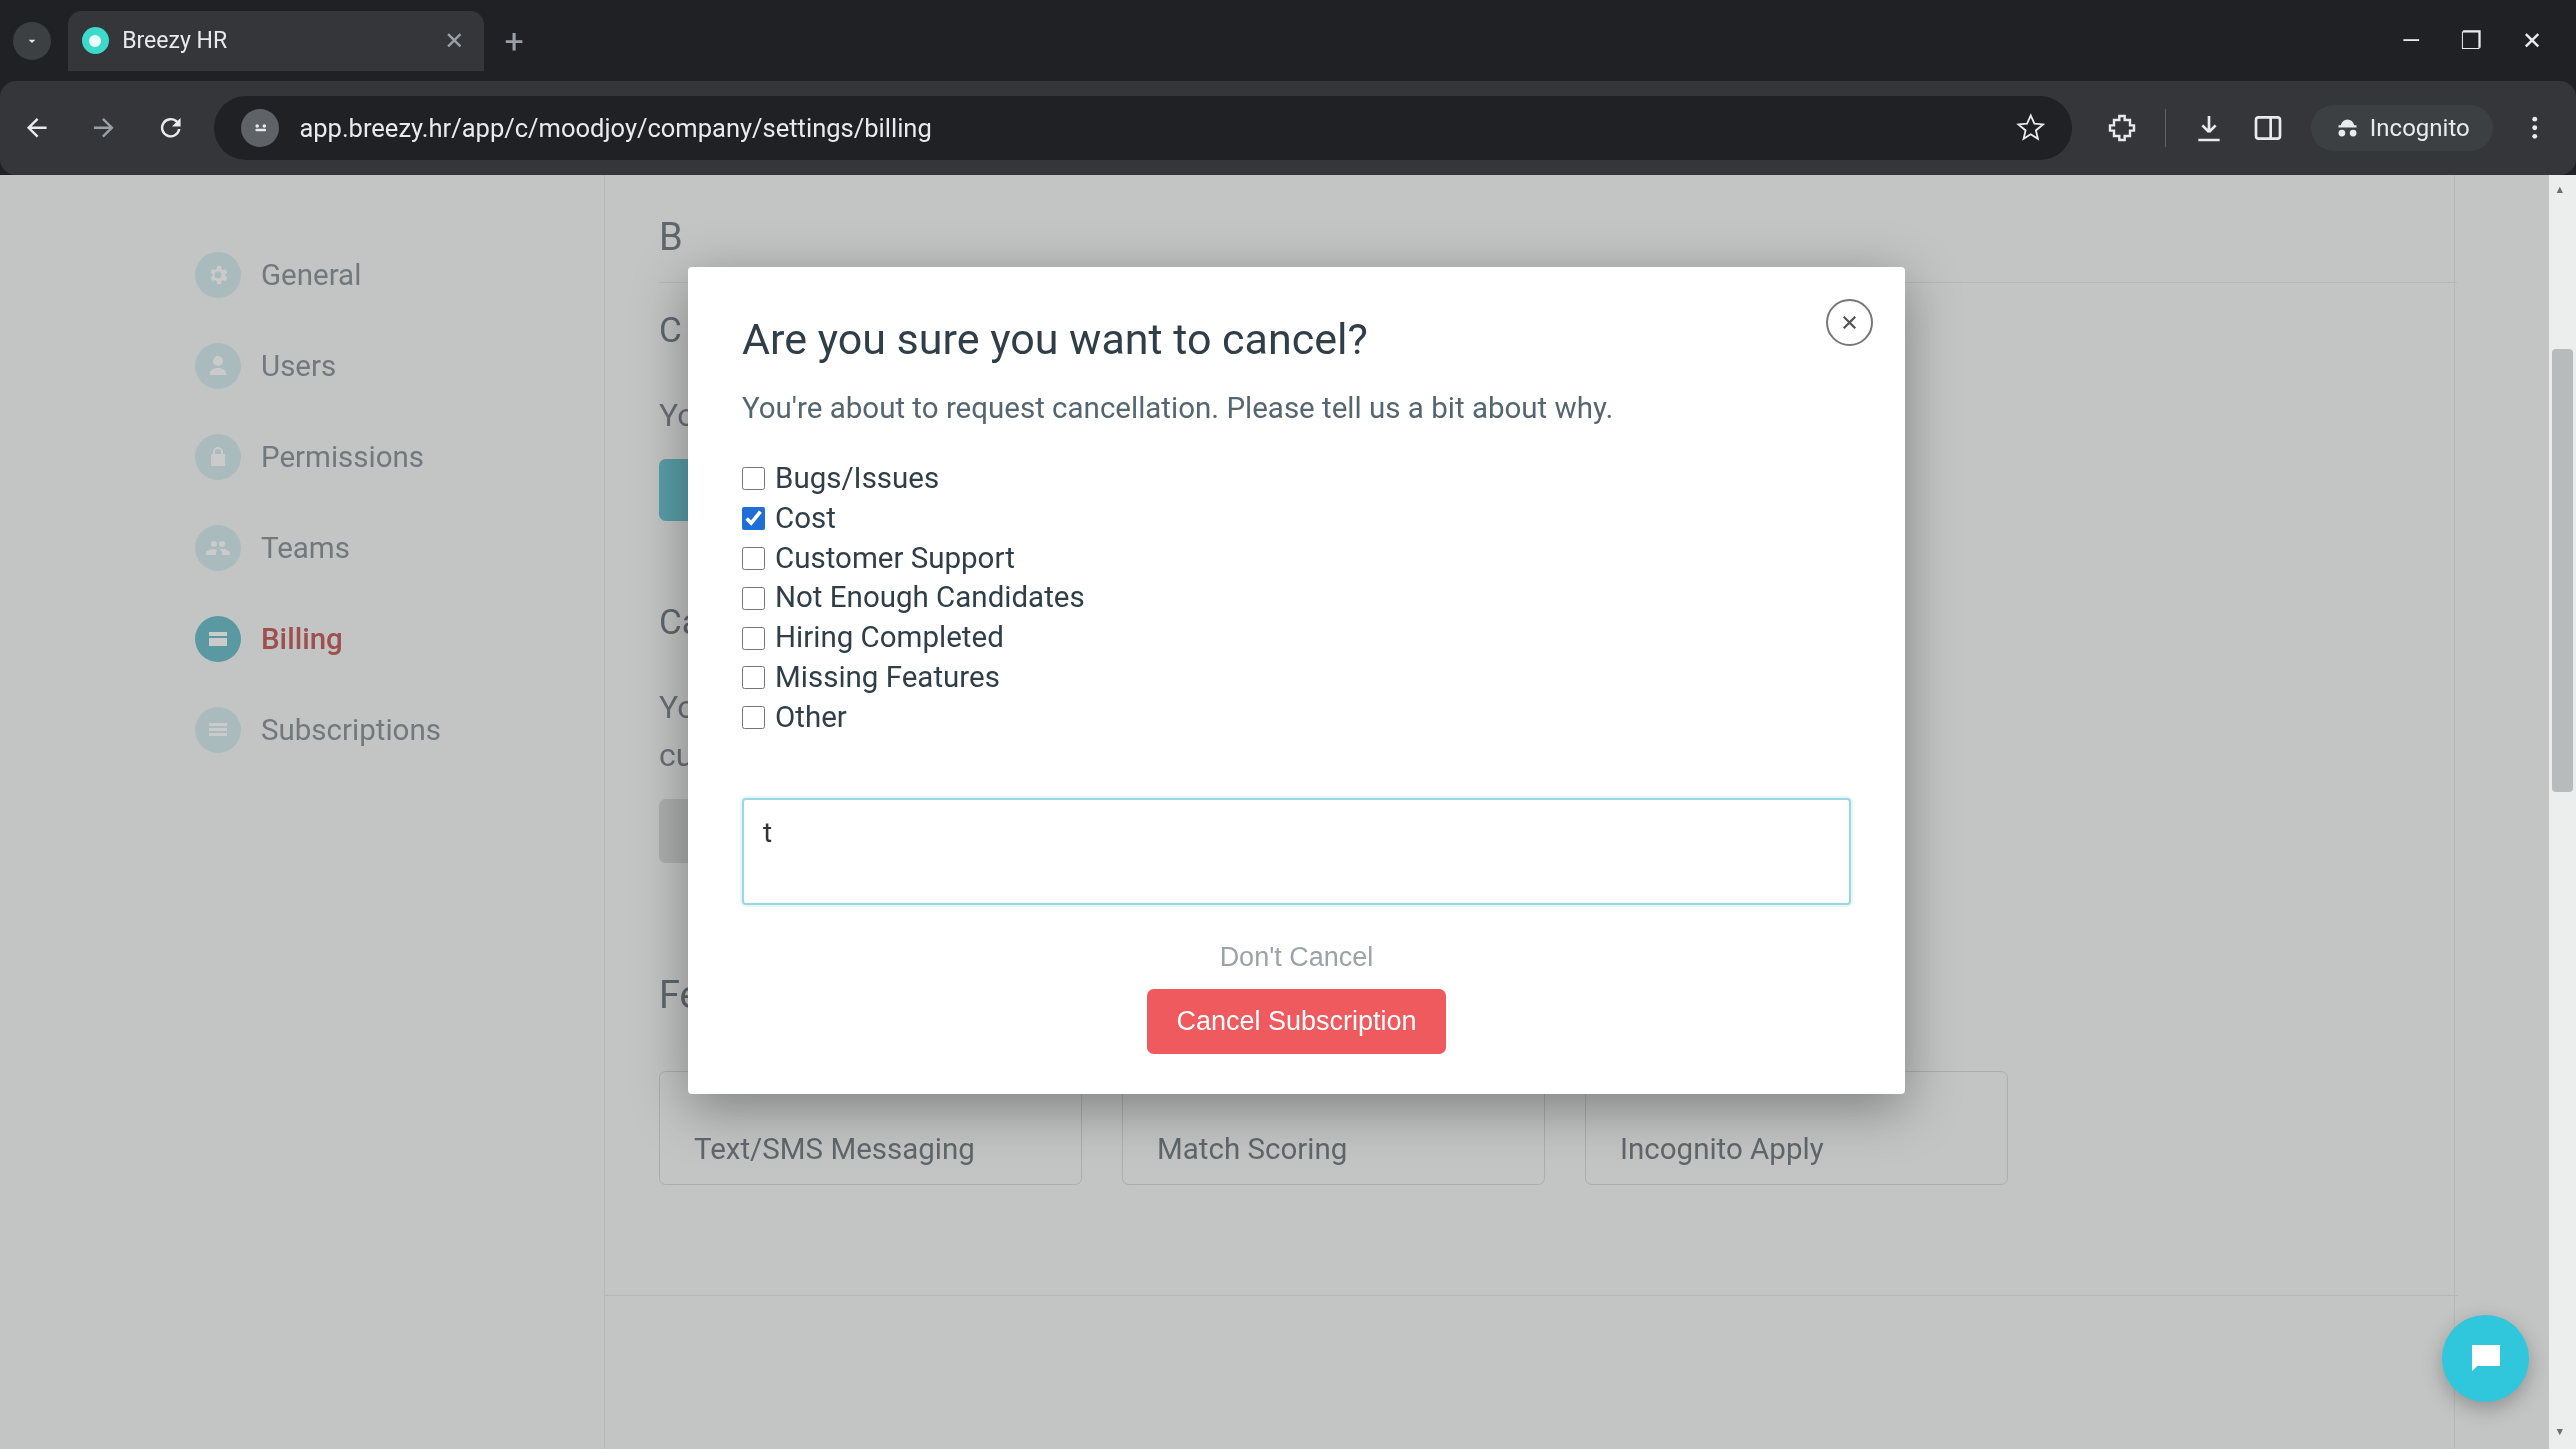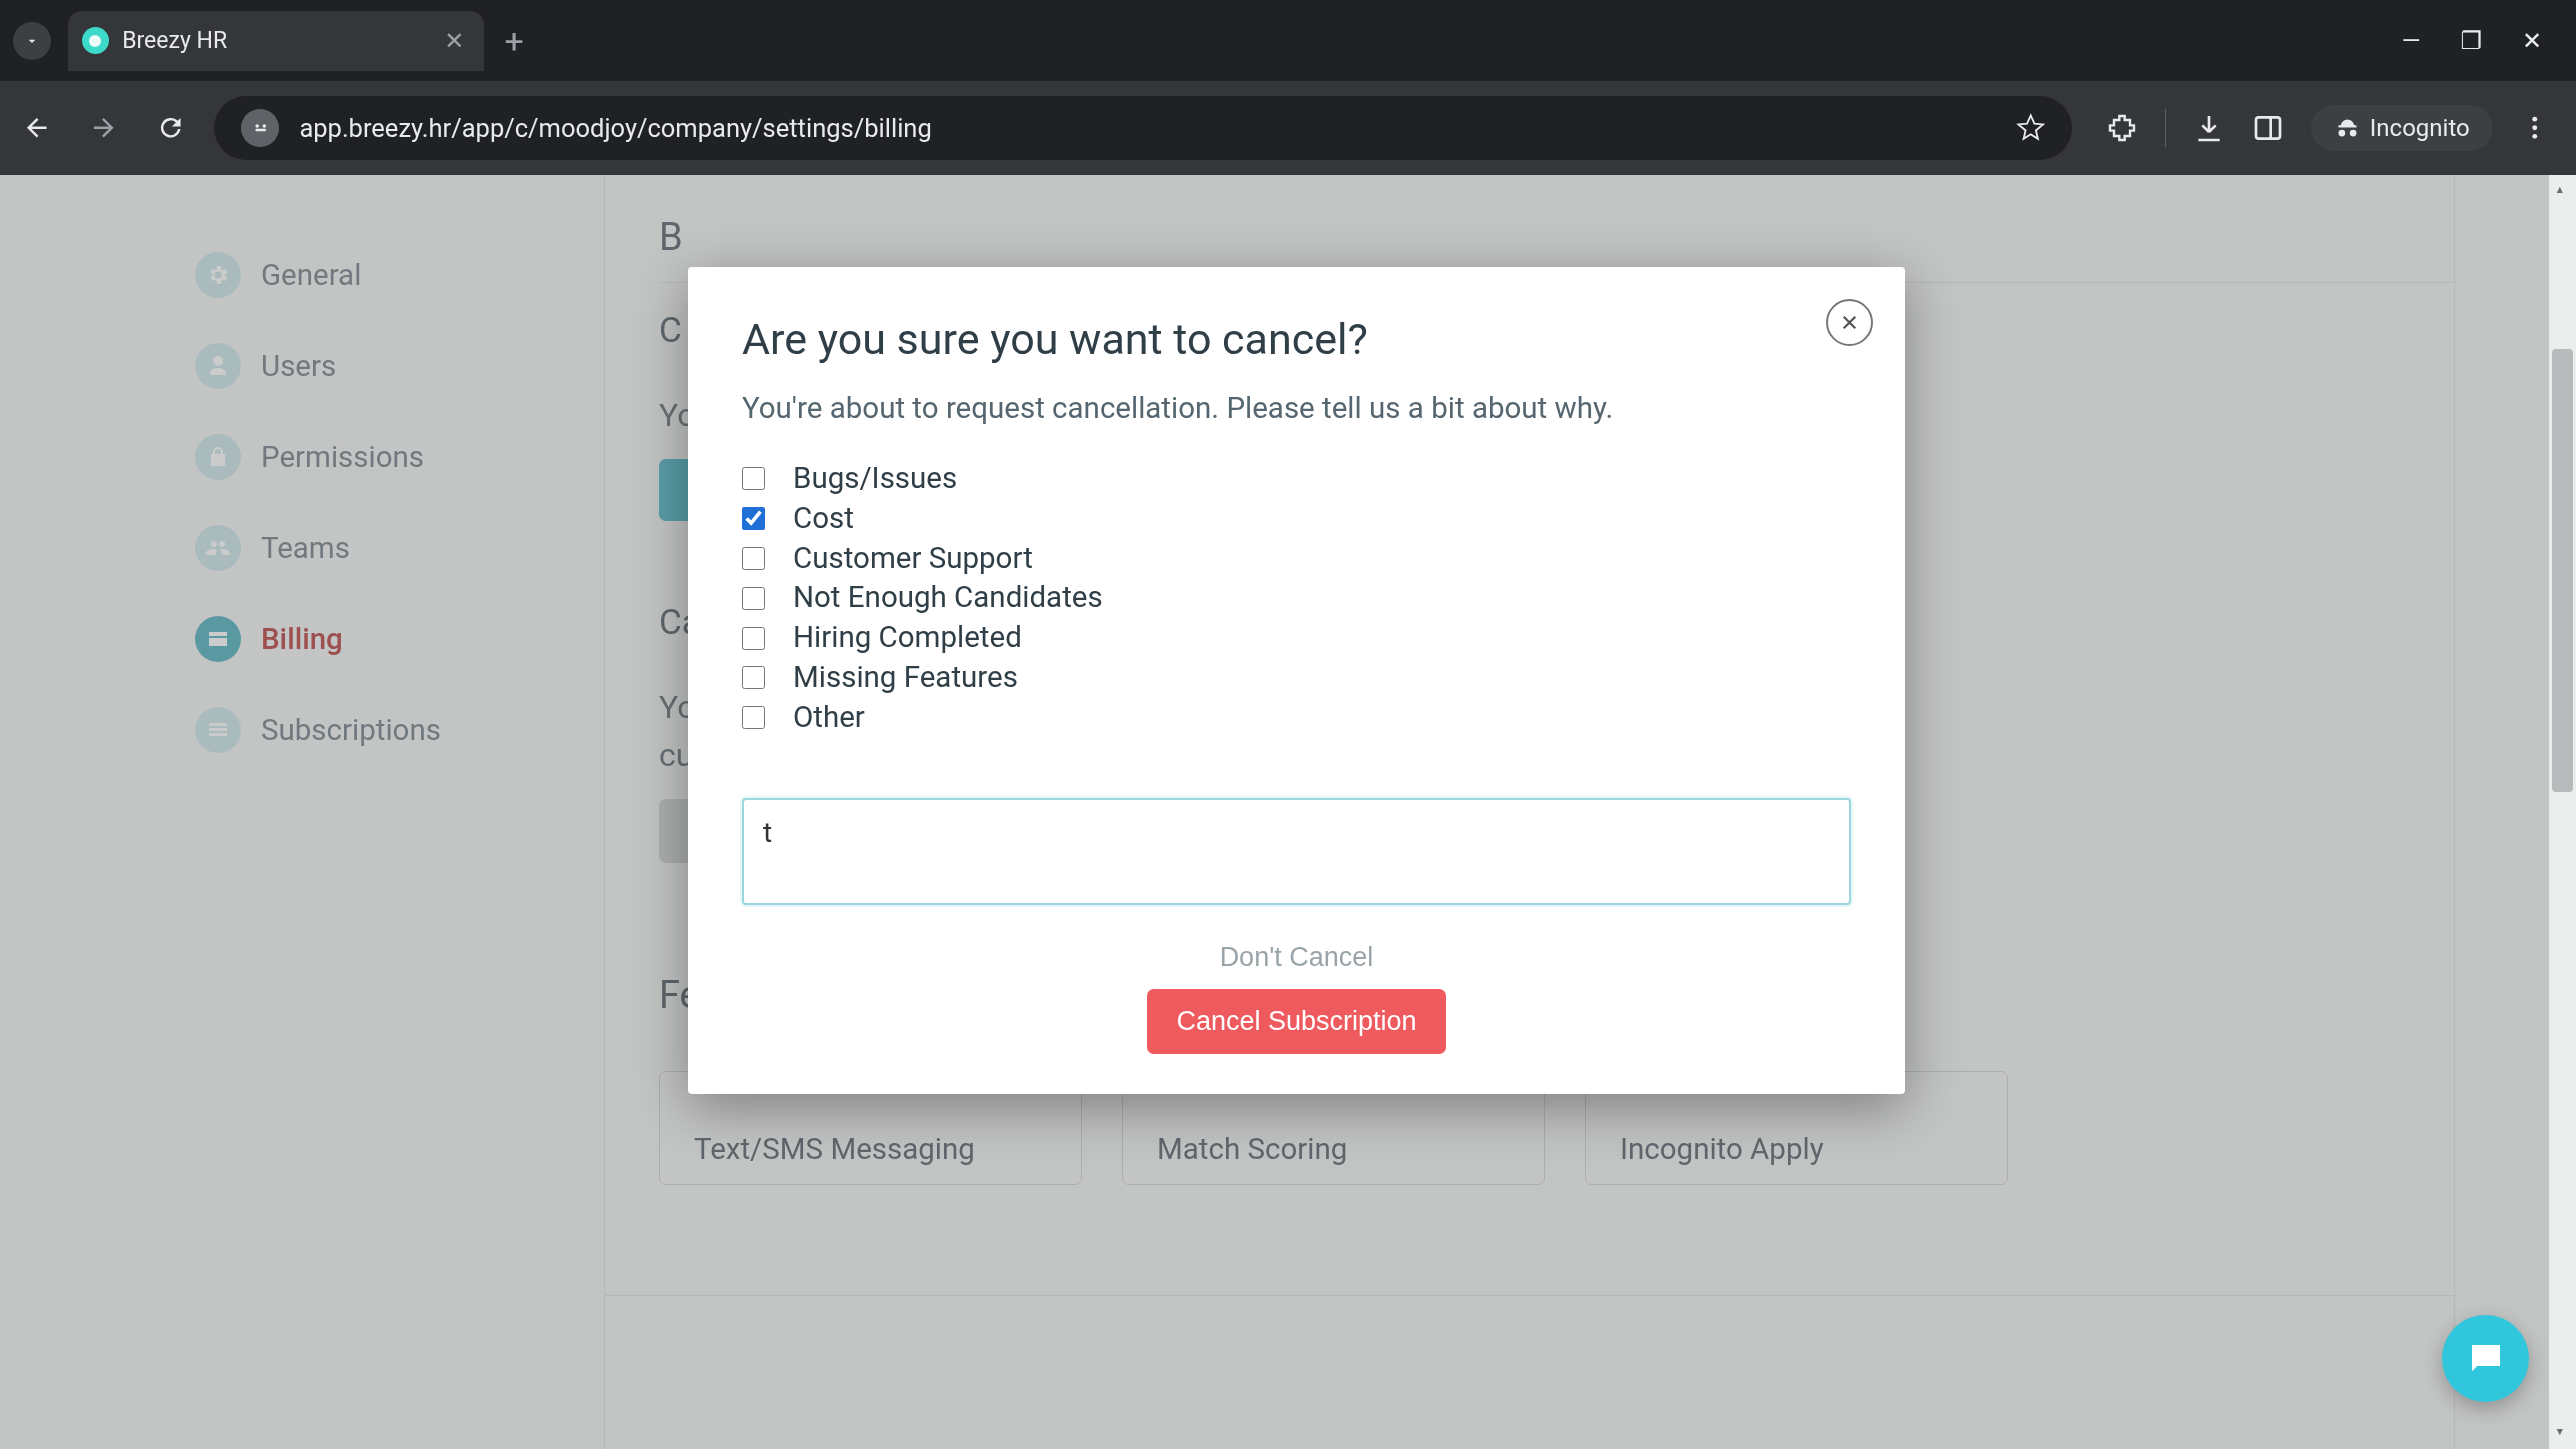--- a/index.html
+++ b/index.html
@@ -11,21 +11,21 @@
   .tab-strip { height: 81px; display: flex; align-items: center; padding-left: 13.4px; background: #202124; position: relative; }
   .tab-menu-btn { width: 38px; height: 38px; border-radius: 50%; background: #3c4043; display: flex; align-items: center; justify-content: center; color: #e8eaed; }
   .tab-menu-btn svg { width: 16px; height: 16px; }
   .tab { height: 60px; margin-left: 17px; background: #35363a; border-radius: 13.4px 13.4px 0 0; display: flex; align-items: center; padding: 0 20px 0 13.4px; min-width: 416px; color: #e8eaed; font-size: 23px; position: relative; }
   .tab-favicon { width: 27px; height: 27px; border-radius: 50%; background: #3dd9c9; margin-right: 13.4px; display:flex; align-items:center; justify-content:center; }
   .tab-close { margin-left: auto; color: #9aa0a6; font-size: 24px; padding-left: 27px; }
   .new-tab-btn { margin-left: 20px; color: #9aa0a6; font-size: 34px; }
   .window-controls { margin-left: auto; display: flex; gap: 40px; padding-right: 34px; color: #e8eaed; }
   .window-controls span { font-size: 24px; }
 
-  .toolbar { height: 94px; background: #35363a; display: flex; align-items: center; padding: 0 13.4px; gap: 20px; }
+  .toolbar { height: 94px; background: #35363a; display: flex; align-items: center; padding: 0 13.4px; gap: 20px; border-radius: 16px; }
   .nav-btn { width: 47px; height: 47px; display: flex; align-items: center; justify-content: center; color: #9aa0a6; }
   .nav-btn.enabled { color: #e8eaed; }
   .nav-btn svg { width: 29.5px; height: 29.5px; }
   .omnibox { flex: 1; height: 64px; background: #202124; border-radius: 32px; display: flex; align-items: center; padding: 0 27px; color: #e8eaed; font-size: 25.5px; gap: 20px; }
   .site-chip { width: 38px; height: 38px; border-radius: 50%; background: #5f6368; display:flex; align-items:center; justify-content:center; }
   .omnibox-url { flex: 1; white-space: nowrap; overflow: hidden; }
   .toolbar-right { display: flex; align-items: center; gap: 27px; padding: 0 13.4px; color: #e8eaed; }
   .toolbar-right .sep { width: 1.3px; height: 38px; background: #5f6368; }
   .incognito-badge { display: flex; align-items: center; gap: 9px; background: #3c4043; border-radius: 32px; padding: 9.4px 23px; font-size: 24px; }
 
@@ -54,21 +54,21 @@
   .bottom-strip { position:absolute; left:-1.3px; right:0; top: 1120px; height: 174px; border: 1.3px solid #d9dcdd; border-right:none; width: 1854px; }
 
   
   .bg-dim { position:absolute; inset:0; background: rgba(140,140,140,0.45); pointer-events:none; }
 
   
   .modal { position: absolute; left: 688px; top: 60px; width: 1217px; background: #fff; border-radius: 4px; box-shadow: 0 13.4px 54px rgba(0,0,0,0.35); padding: 47px 54px 40px; margin-top: 32px; }
   .modal-close { position: absolute; top: 32px; right: 32px; width: 47px; height: 47px; border: 2px solid #777; border-radius: 50%; display:flex; align-items:center; justify-content:center; color:#555; font-size:25.5px; }
   .modal h2 { font-size: 43px; font-weight: 400; color: #2f3e47; margin-bottom: 27px; }
   .modal-sub { font-size: 29.5px; color: #556670; margin-bottom: 34px; }
-  .check-row { display: flex; align-items: center; gap: 28px; font-size: 29.5px; color: #2f3e47; line-height: 1.35; }
+  .check-row { display: flex; align-items: center; gap: 10px; font-size: 29.5px; color: #2f3e47; line-height: 1.35; }
   .check-row input[type=checkbox] { width: 23px; height: 23px; accent-color: #1f6fd6; }
   .modal-textarea { width: 100%; height: 107px; margin-top: 60px; border: 2px solid #9cd6df; border-radius: 4px; outline: none; padding: 16px 19px; font-size: 28px; color:#333; resize: none; box-shadow: 0 0 0 2px rgba(80,200,220,0.15); font-family: inherit; }
   .modal-actions { display: flex; justify-content: flex-end; align-items: center; gap: 16px; margin-top: 34px; flex-direction: column; }
   .btn-ghost { color: #9aa3a8; font-size: 27px; background: none; border: none; }
   .btn-danger { background: #ef5a5f; color: #fff; font-size: 27px; border: none; border-radius: 6.7px; padding: 17.4px 29.5px; }
 
   
   .chat-fab { position: absolute; right: 47px; bottom: 47px; width: 87px; height: 87px; border-radius: 50%; background: #30c6dc; display:flex; align-items:center; justify-content:center; color:#fff; box-shadow: 0 6.7px 20px rgba(0,0,0,0.25); }
   .chat-fab svg { width: 42px; height: 42px; }
 

